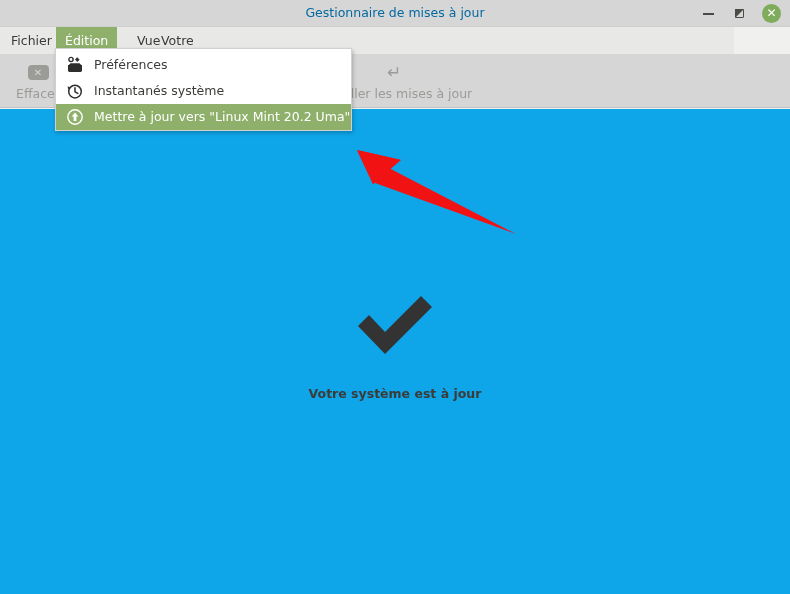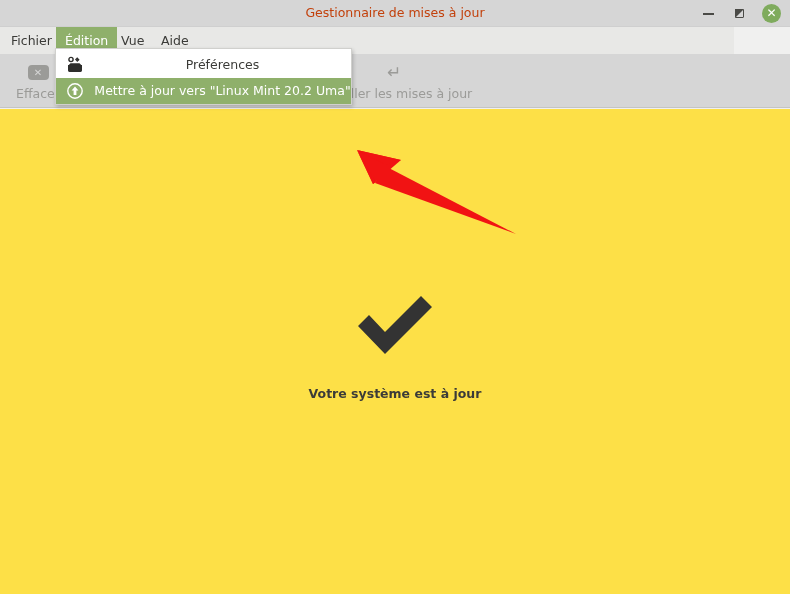--- a/index.html
+++ b/index.html
@@ -31,21 +31,21 @@
     border-bottom: 1px solid #cfcfcf;
     box-sizing: border-box;
   }
   #titlebar-title {
     position: absolute;
     left: 0; top: 0;
     width: 790px;
     line-height: 26px;
     text-align: center;
     font-size: 12.5px;
-    color: #c2410c;
+    color: #0369a1;
   }
   .win-btn {
     position: absolute;
     top: 4px;
     width: 19px;
     height: 19px;
     cursor: default;
   }
   #btn-min { right: 72px; }
   #btn-max { right: 41px; }
@@ -105,21 +105,21 @@
     color: #3b3b38;
     cursor: default;
     box-sizing: border-box;
   }
   .menubar-item.active {
     background: #8fb06b;
     color: #ffffff;
   }
   #mb-fichier { left: 2px; }
   #mb-edition { left: 56px; text-align: right; }
-  #mb-vue     { left: 112px; }
+  #mb-vue     { left: 128px; }
   #mb-aide    { left: 152px; }
 
   
   #toolbar {
     position: absolute;
     left: 0; top: 54px;
     width: 790px;
     height: 54px;
     background: #d6d6d6;
     border-bottom: 1px solid #c4c4c4;
@@ -166,21 +166,21 @@
     line-height: 24px;
     color: #9b9b98;
   }
 
   
   #content {
     position: absolute;
     left: 0; top: 109px;
     width: 790px;
     height: 485px;
-    background: #fde047;
+    background: #0ea5e9;
   }
   #status-block {
     position: absolute;
     left: 0;
     top: 185px;
     width: 790px;
     text-align: center;
   }
   #check-icon {
     display: block;
@@ -209,21 +209,20 @@
   }
   .menu-item {
     position: relative;
     height: 26px;
     line-height: 26px;
     padding-left: 38px;
     font-size: 12.5px;
     color: #3b3b38;
     white-space: nowrap;
     cursor: default;
-    text-align: center;
   }
   .menu-item.highlight {
     background: #8fb06b;
     color: #ffffff;
   }
   .menu-item .m-icon {
     position: absolute;
     left: 10px;
     top: 4px;
     width: 18px;
@@ -258,21 +257,21 @@
 
     <div class="win-btn" id="btn-close">
       <div class="glyph">✕</div>
     </div>
   </div>
 
   <div id="menubar">
     <div class="menubar-item" id="mb-fichier">Fichier</div>
     <div class="menubar-item active" id="mb-edition">Édition</div>
     <div class="menubar-item" id="mb-vue">Vue</div>
-    <div class="menubar-item" id="mb-aide">Aide</div>
+    <div class="menubar-item" id="mb-aide">Votre</div>
   </div>
 
   <div id="toolbar">
 
     <div class="tool-btn" id="tb-clear">
       <span class="t-icon">
         <span class="x-badge">✕</span>
       </span>
       <span class="t-label">Effacer</span>
     </div>
@@ -303,20 +302,30 @@
           <circle cx="5" cy="3.5" r="2.1" fill="none" stroke="#2e2e2c" stroke-width="1.4"></circle>
           <path d="M11.2 1.3 L13.6 3.7 L12.3 5 L9.9 2.6 Z" fill="#2e2e2c"></path>
           <path d="M9.5 3 L11.9 5.4" stroke="#2e2e2c" stroke-width="1.5"></path>
           <path d="M2 9 H16 V14.5 A1.4 1.4 0 0 1 14.6 15.9 H3.4 A1.4 1.4 0 0 1 2 14.5 Z" fill="#2e2e2c"></path>
           <path d="M4.5 7.2 H13.5 L15.2 9 H2.8 Z" fill="#2e2e2c"></path>
         </svg>
       </span>
       <span>Préférences</span>
     </div>
 
+    <div class="menu-item">
+      <span class="m-icon">
+        <svg width="18" height="18" viewBox="0 0 18 18">
+          <circle cx="9" cy="9.6" r="6.3" fill="none" stroke="#2e2e2c" stroke-width="1.5"></circle>
+          <path d="M9 5.8 V9.8 L11.8 11.4" fill="none" stroke="#2e2e2c" stroke-width="1.5" stroke-linecap="round"></path>
+          <path d="M4.2 5.6 L1.6 4.2 L2.1 7.2 Z" fill="#2e2e2c"></path>
+        </svg>
+      </span>
+      <span>Instantanés système</span>
+    </div>
 
 
     <div class="menu-item highlight">
       <span class="m-icon">
         <svg width="18" height="18" viewBox="0 0 18 18">
           <circle cx="9" cy="9" r="7.2" fill="none" stroke="#ffffff" stroke-width="1.4"></circle>
           <path d="M9 4.6 L12.4 8.5 H10.4 V13 H7.6 V8.5 H5.6 Z" fill="#ffffff"></path>
         </svg>
       </span>
       <span>Mettre à jour vers "Linux Mint 20.2 Uma"</span>

